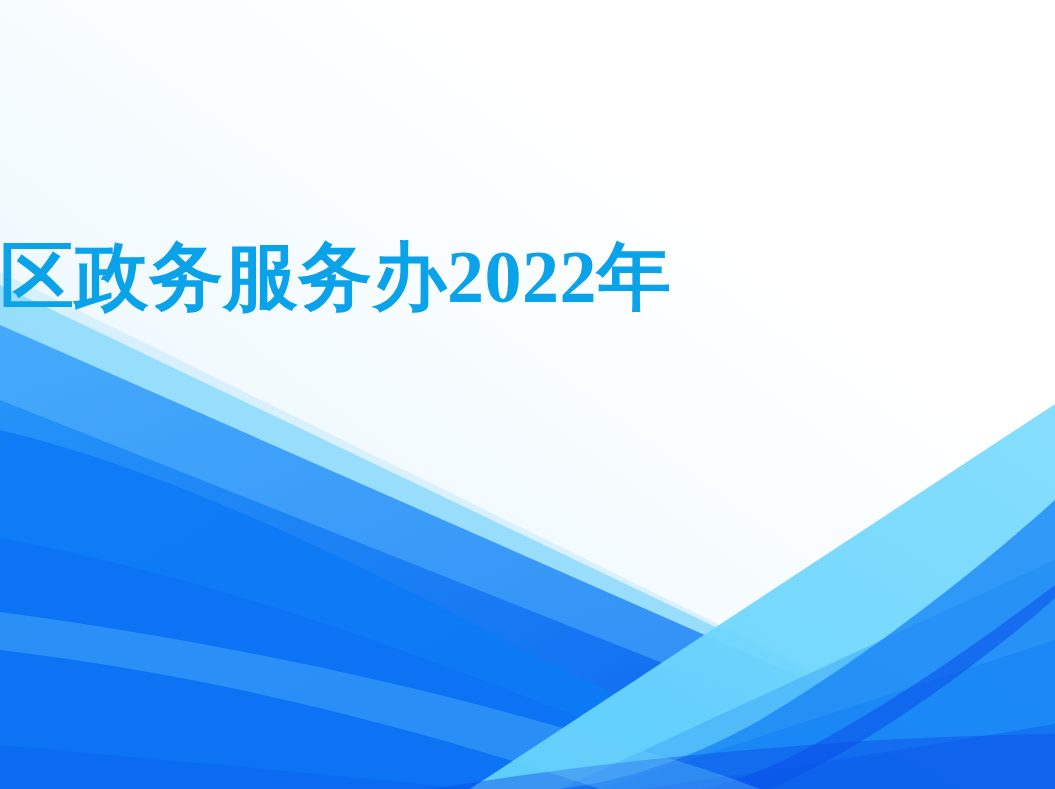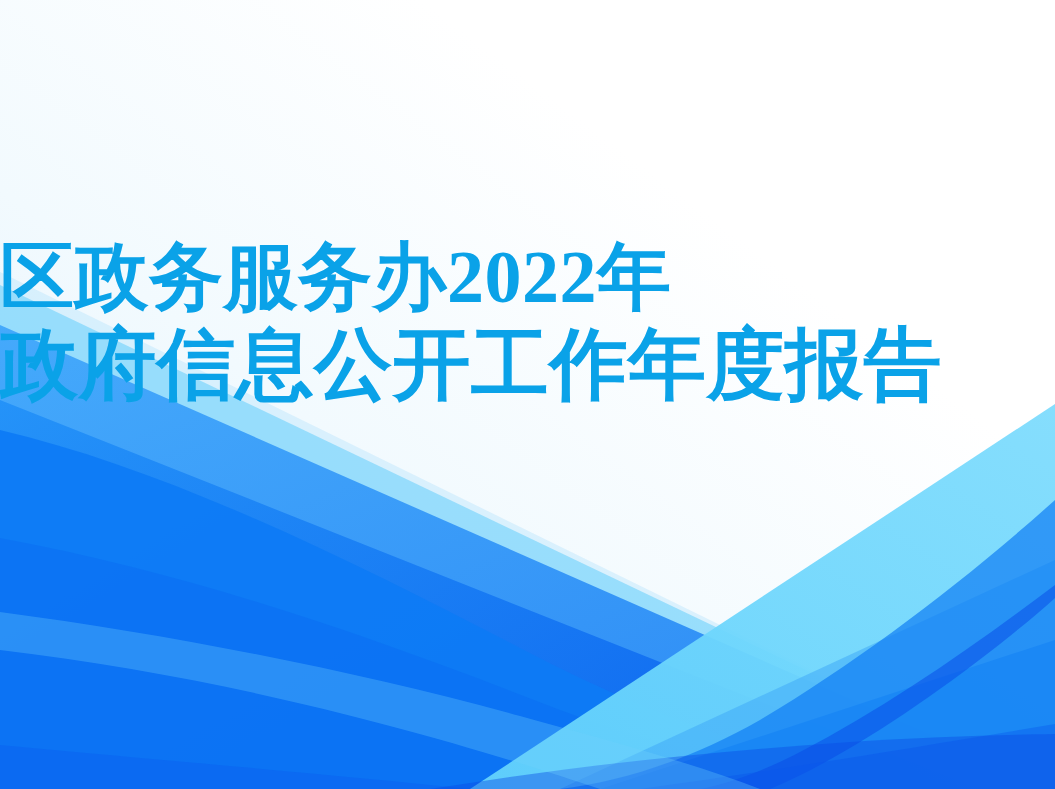--- a/index.html
+++ b/index.html
@@ -103,16 +103,15 @@
 
     <path d="M0,745 C180,762 340,775 470,789 L640,789 C780,770 910,748 1055,724 L1055,789 L0,789 Z" fill="#0b5ff0" opacity="0.45"></path>
 
     <path d="M430,789 C560,768 700,752 850,742 C930,737 1000,735 1055,734 L1055,789 Z" fill="#0a4ae5" opacity="0.42"></path>
 
     <path d="M0,612 C180,636 360,672 520,716 C600,738 690,762 760,789 L600,789 C460,742 240,678 0,650 Z" fill="#6fd0fb" opacity="0.30"></path>
   </svg>
 
   <div id="title-block">
     <span class="title-line title-line-1">区政务服务办2022年</span>
-    <span class="title-line title-line-2">政府信息公开工作年度报告</span>
   </div>
 
 </div>
 
 </body></html>

